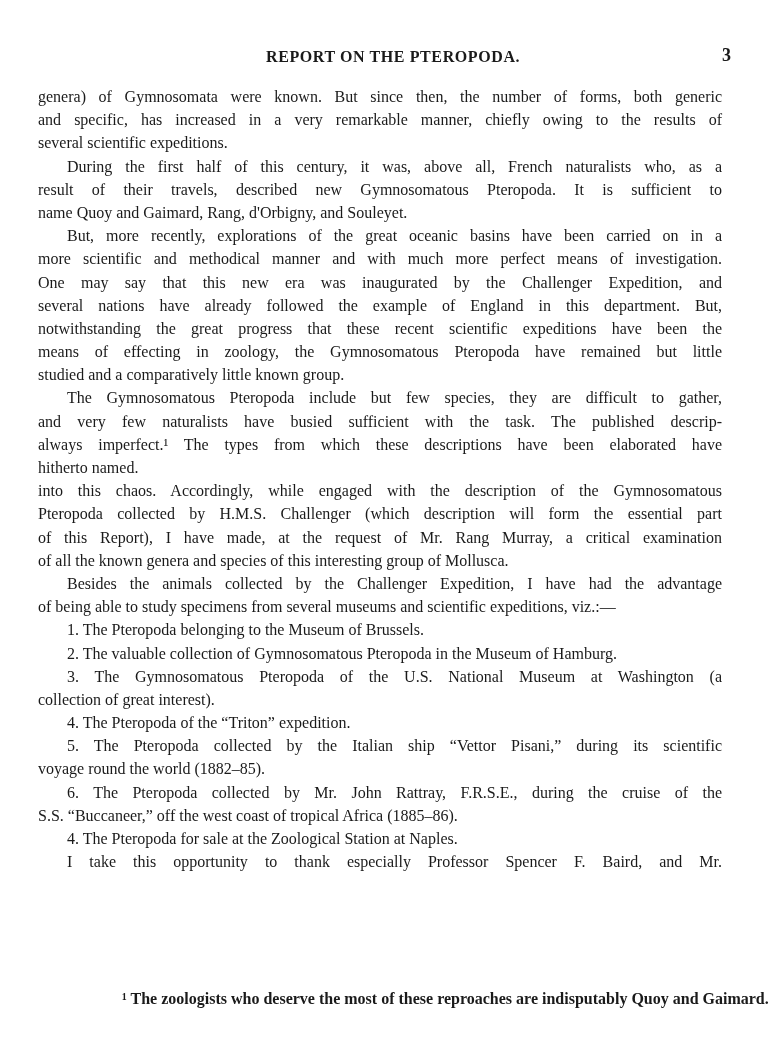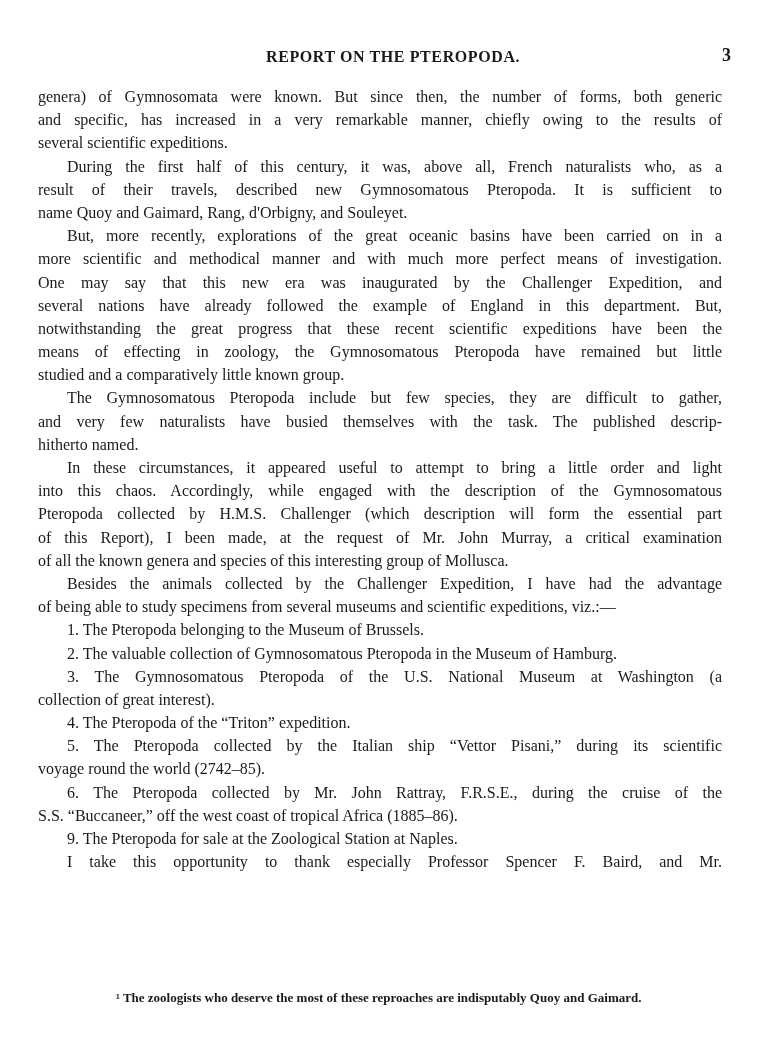--- a/index.html
+++ b/index.html
@@ -5,21 +5,21 @@
     html, body { margin: 0; padding: 0; background: #ffffff; }
     body { width: 776px; height: 1050px; position: relative; overflow: hidden; color: #1a1a1a; }
     .page { position: absolute; left: 0; top: 0; width: 776px; height: 1050px; font-family: "Liberation Serif", "DejaVu Serif", serif; }
     .header { position: absolute; top: 48px; left: 0; width: 776px; height: 20px; }
     .running-head { position: absolute; left: 266px; top: 0; font-size: 16px; letter-spacing: 0.6px; font-weight: bold; }
     .page-number { position: absolute; left: 722px; top: -3px; font-size: 18px; font-weight: bold; }
     .body-text { position: absolute; left: 38px; top: 85px; width: 684px; font-size: 16px; line-height: 23.2px; }
     .line { display: block; white-space: nowrap; text-align: justify; text-align-last: justify; height: 23.2px; }
     .line.last { text-align-last: left; }
     .line.indent { padding-left: 29px; }
-    .footnote { position: absolute; left: 116px; top: 990px; font-size: 13px; font-weight: bold; white-space: nowrap; }
+    .footnote { position: absolute; left: 122px; top: 990px; font-size: 16px; font-weight: bold; white-space: nowrap; }
   </style>
 </head>
 <body>
 
 <div class="page">
   <div class="header">
     <span class="running-head">REPORT ON THE PTEROPODA.</span>
     <span class="page-number">3</span>
   </div>
 
@@ -31,36 +31,36 @@
       <span class="line">result of their travels, described new Gymnosomatous Pteropoda.  It is sufficient to</span>
       <span class="line last">name Quoy and Gaimard, Rang, d'Orbigny, and Souleyet.</span>
       <span class="line indent">But, more recently, explorations of the great oceanic basins have been carried on in a</span>
       <span class="line">more scientific and methodical manner and with much more perfect means of investigation.</span>
       <span class="line">One may say that this new era was inaugurated by the Challenger Expedition, and</span>
       <span class="line">several nations have already followed the example of England in this department.   But,</span>
       <span class="line">notwithstanding the great progress that these recent scientific expeditions have been the</span>
       <span class="line">means of effecting in zoology, the Gymnosomatous Pteropoda have remained but little</span>
       <span class="line last">studied and a comparatively little known group.</span>
       <span class="line indent">The Gymnosomatous Pteropoda include but few species, they are difficult to gather,</span>
-      <span class="line">and very few naturalists have busied themselves with the task.   The published descrip-</span>
+      <span class="line">and very few naturalists have busied sufficient with the task.   The published descrip-</span>
+      <span class="line">always imperfect.¹  The types from which these descriptions have been elaborated have</span>
       <span class="line last">hitherto named.</span>
-      <span class="line indent">In these circumstances, it appeared useful to attempt to bring a little order and light</span>
       <span class="line">into this chaos.   Accordingly, while engaged with the description of the Gymnosomatous</span>
       <span class="line">Pteropoda collected by H.M.S. Challenger (which description will form the essential part</span>
-      <span class="line">of this Report), I been made, at the request of Mr. John Murray, a critical examination</span>
+      <span class="line">of this Report), I have made, at the request of Mr. Rang Murray, a critical examination</span>
       <span class="line last">of all the known genera and species of this interesting group of Mollusca.</span>
       <span class="line indent">Besides the animals collected by the Challenger Expedition, I have had the advantage</span>
       <span class="line last">of being able to study specimens from several museums and scientific expeditions, viz.:—</span>
       <span class="line indent last">1. The Pteropoda belonging to the Museum of Brussels.</span>
       <span class="line indent last">2. The valuable collection of Gymnosomatous Pteropoda in the Museum of Hamburg.</span>
       <span class="line indent">3. The Gymnosomatous Pteropoda of the U.S. National Museum at Washington (a</span>
       <span class="line last">collection of great interest).</span>
       <span class="line indent last">4. The Pteropoda of the “Triton” expedition.</span>
       <span class="line indent">5. The Pteropoda collected by the Italian ship “Vettor Pisani,” during its scientific</span>
-      <span class="line last">voyage round the world (2742–85).</span>
+      <span class="line last">voyage round the world (1882–85).</span>
       <span class="line indent">6. The Pteropoda collected by Mr. John Rattray, F.R.S.E., during the cruise of the</span>
       <span class="line last">S.S. “Buccaneer,” off the west coast of tropical Africa (1885–86).</span>
-      <span class="line indent last">9. The Pteropoda for sale at the Zoological Station at Naples.</span>
+      <span class="line indent last">4. The Pteropoda for sale at the Zoological Station at Naples.</span>
       <span class="line indent">I take this opportunity to thank especially Professor Spencer F. Baird, and Mr.</span>
     </div>
 
   <div class="footnote">¹ The zoologists who deserve the most of these reproaches are indisputably Quoy and Gaimard.</div>
 </div>
 
 </body></html>

